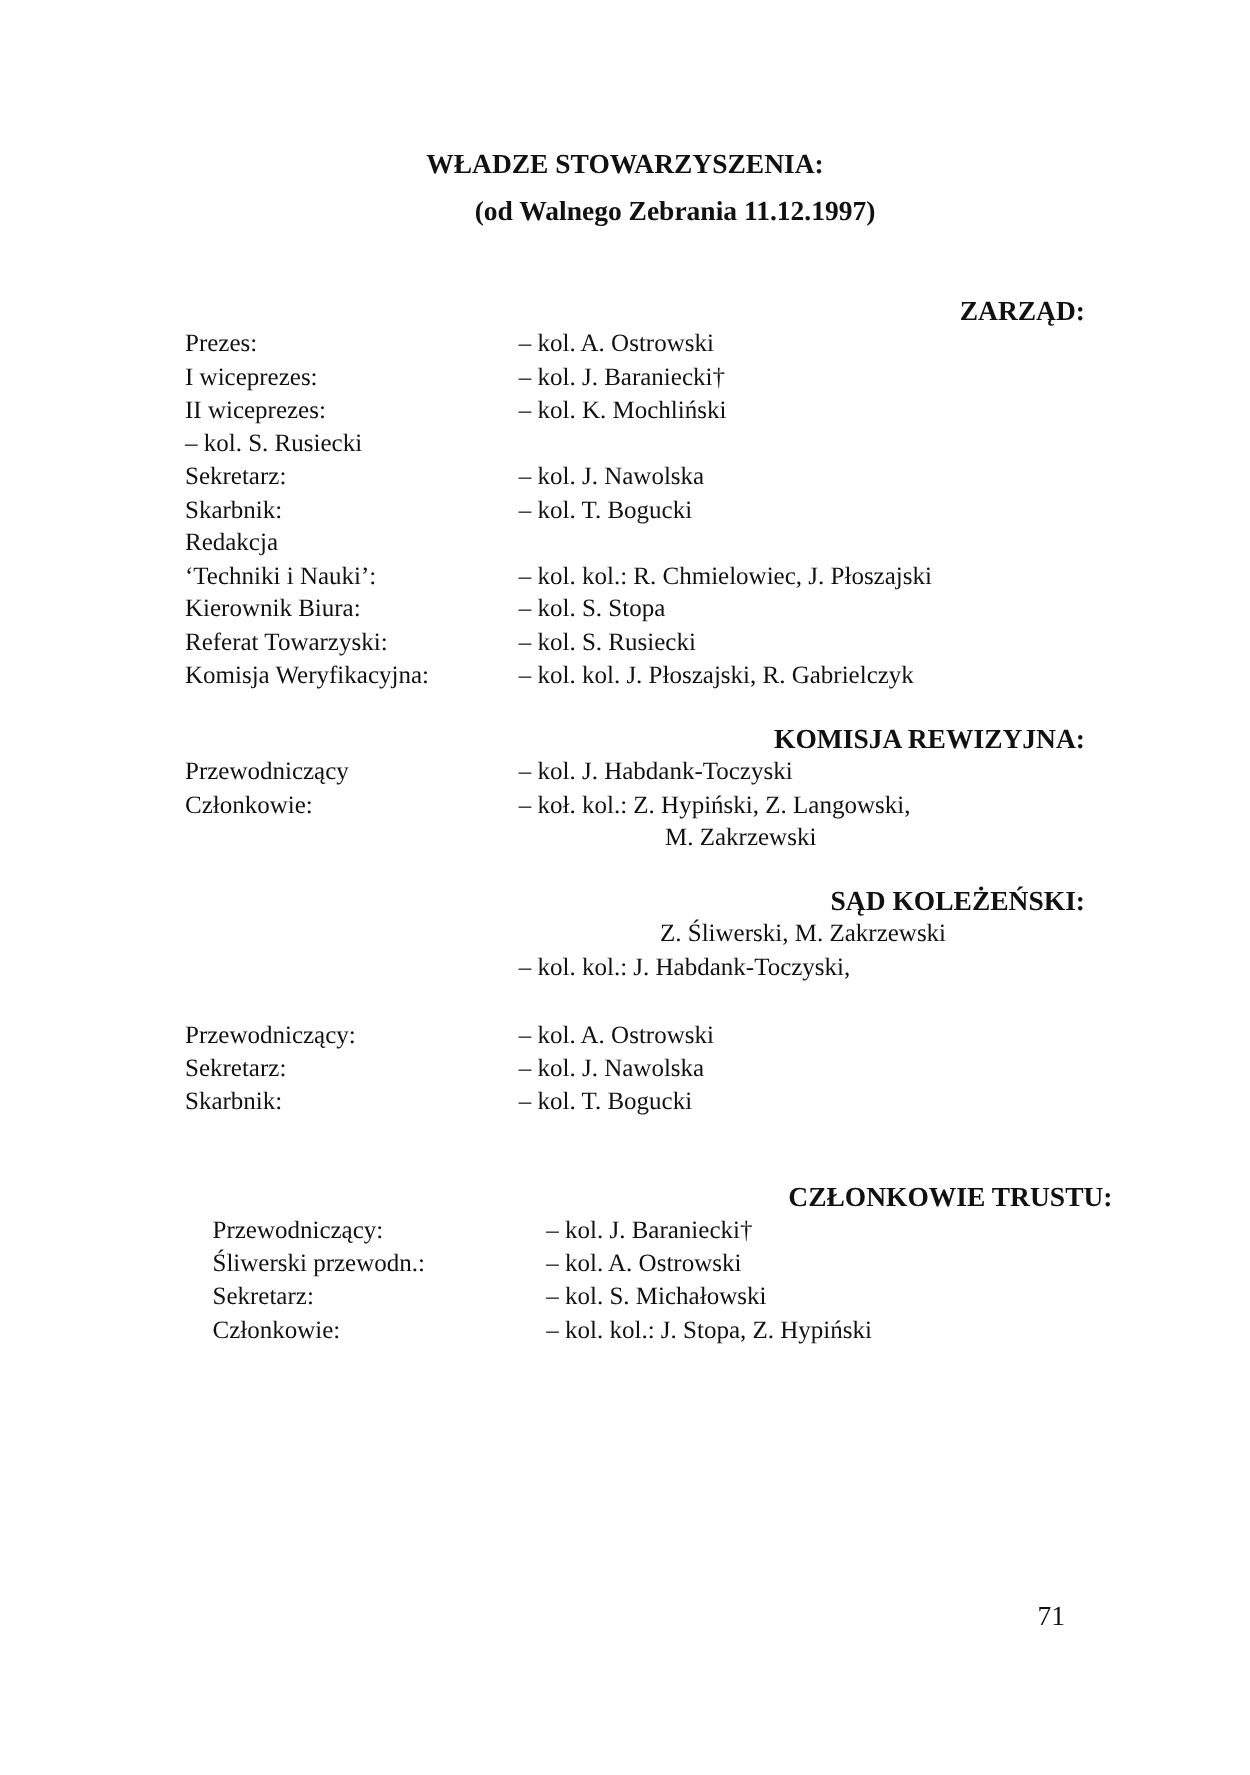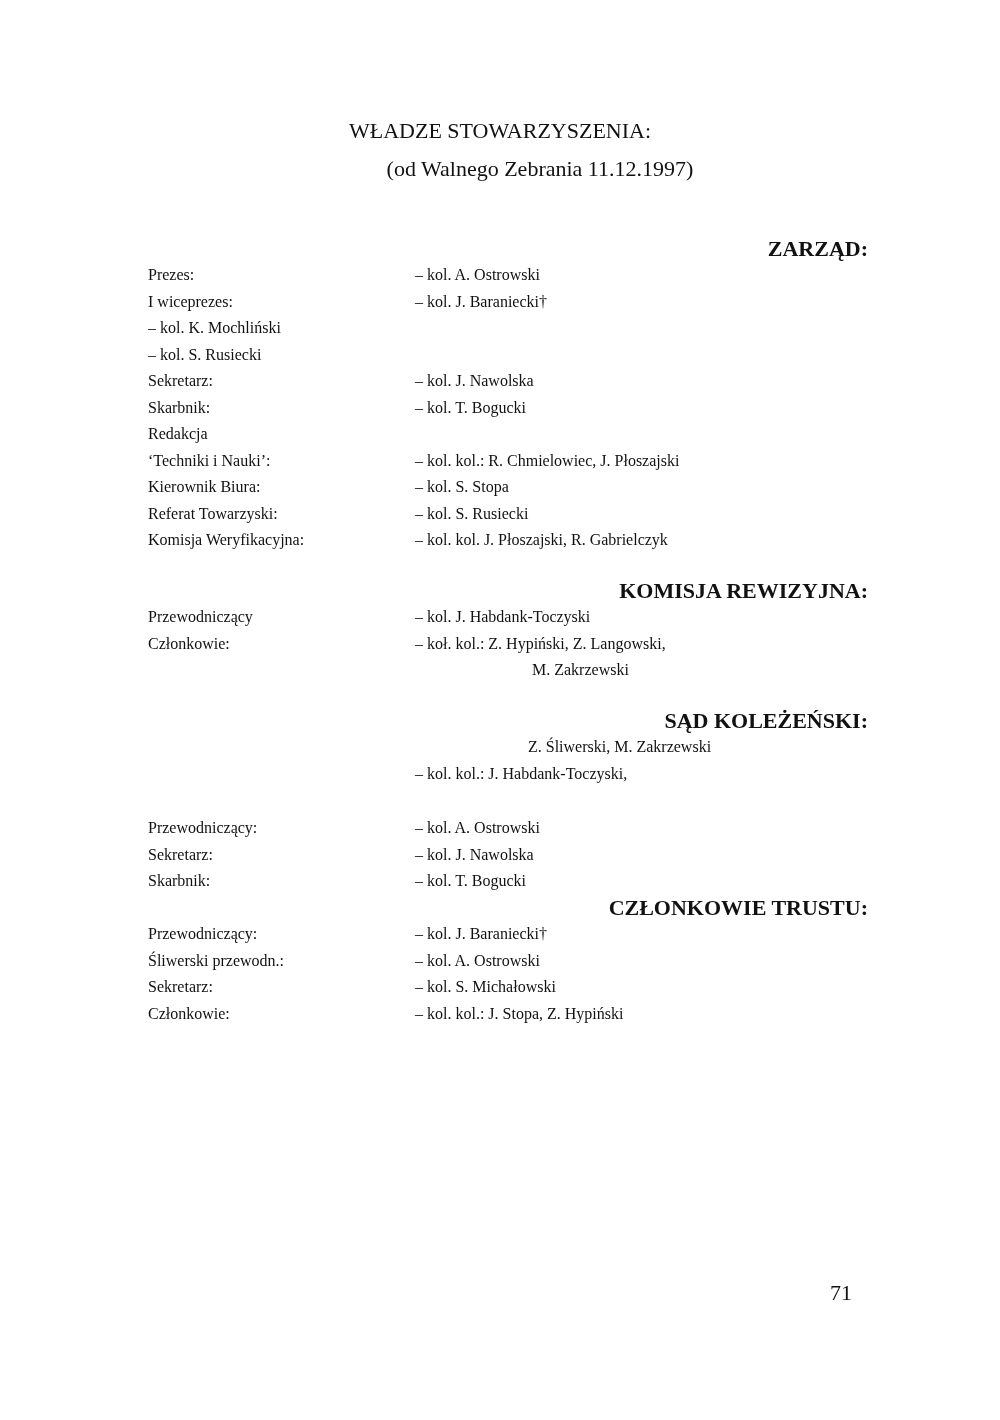--- a/index.html
+++ b/index.html
@@ -1,24 +1,24 @@
 <!DOCTYPE html>
 <html><head>
 <meta charset="utf-8">
 <style>
   html, body { margin:0; padding:0; background:#ffffff; }
   body { width:1000px; height:1420px; position:relative; overflow:hidden;
          font-family:"Liberation Serif", "DejaVu Serif", serif; color:#111; }
   .title { position:absolute; left:0; width:1000px; text-align:center;
-           font-weight:normal; font-size:22px; }
+           font-weight:bold; font-size:22px; }
   .t1 { top:118px; }
   .t2 { top:156px;padding-left:40px; }
   .section { position:absolute; left:148px; width:720px; }
   .heading { font-weight:bold; font-size:22px; line-height:26px; height:26px;text-align:right; }
-  .row { display:flex; font-size:16px; line-height:26.5px; }
+  .row { display:flex; font-size:20px; line-height:26.5px; }
   .label { width:267px; flex:none; white-space:nowrap; }
   .value { white-space:nowrap; }
   .pagenum { position:absolute; left:830px; top:1280px; font-size:22px; }
 </style>
 </head>
 <body>
 
 <div class="title t1">WŁADZE STOWARZYSZENIA:</div>
 <div class="title t2">(od Walnego Zebrania 11.12.1997)</div>
 
@@ -27,20 +27,21 @@
   <div id="zarzad-rows">
       <div class="row">
         <span class="label">Prezes:</span>
         <span class="value">– kol. A. Ostrowski</span>
       </div>
       <div class="row">
         <span class="label">I wiceprezes:</span>
         <span class="value">– kol. J. Baraniecki†</span>
       </div>
       <div class="row">
+        <span class="label">II wiceprezes:</span>
         <span class="value">– kol. K. Mochliński</span>
       </div>
       <div class="row">
         <span class="value">– kol. S. Rusiecki</span>
       </div>
       <div class="row">
         <span class="label">Sekretarz:</span>
         <span class="value">– kol. J. Nawolska</span>
       </div>
       <div class="row">
@@ -112,21 +113,21 @@
         <span class="label">Sekretarz:</span>
         <span class="value">– kol. J. Nawolska</span>
       </div>
       <div class="row">
         <span class="label">Skarbnik:</span>
         <span class="value">– kol. T. Bogucki</span>
       </div>
     </div>
 </div>
 
-<div class="section" style="top:895px;">
+<div class="section" style="top:945px;margin-left:22px;">
   <div class="heading">CZŁONKOWIE TRUSTU:</div>
   <div id="trust-rows">
       <div class="row">
         <span class="label">Przewodniczący:</span>
         <span class="value">– kol. J. Baraniecki†</span>
       </div>
       <div class="row">
         <span class="label">Śliwerski przewodn.:</span>
         <span class="value">– kol. A. Ostrowski</span>
       </div>

